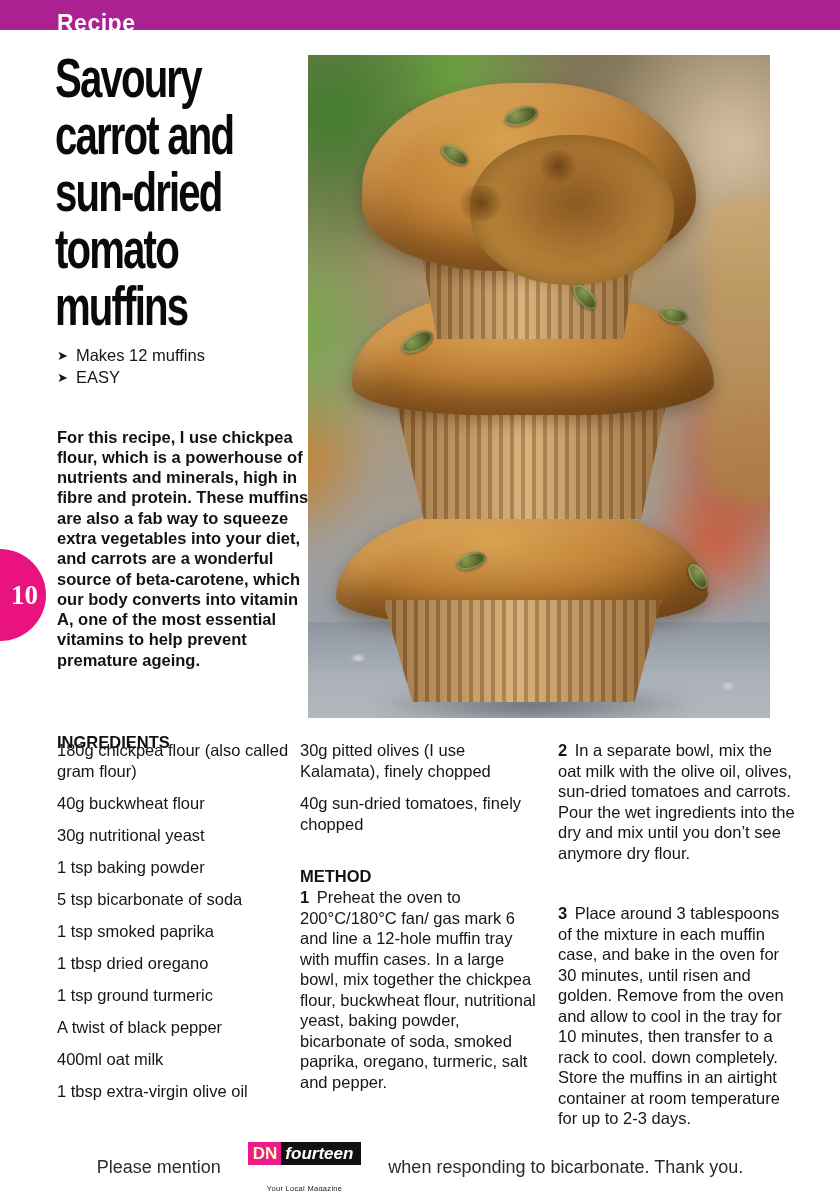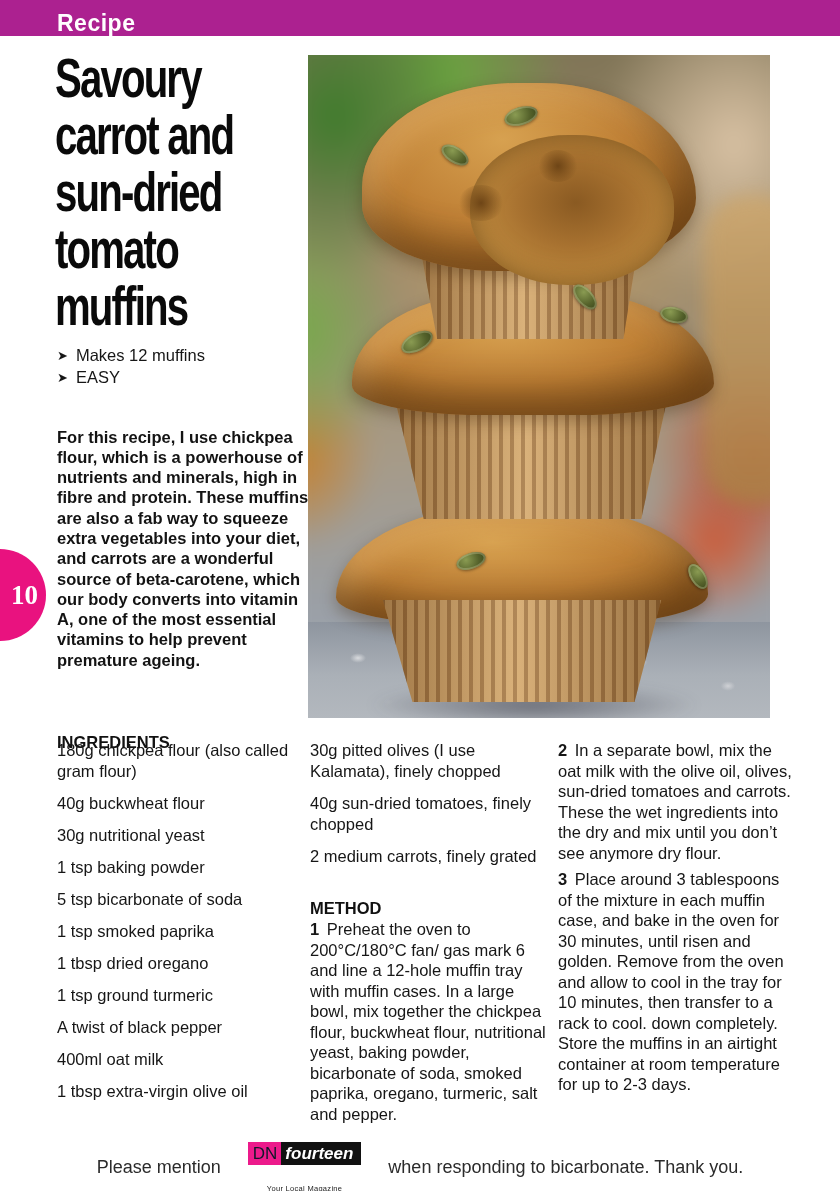--- a/index.html
+++ b/index.html
@@ -1,20 +1,20 @@
 <!DOCTYPE html>
 <html><head>
 <meta charset="utf-8">
 <style>
   html,body{margin:0;padding:0;background:#e8e8e8;}
   .page{position:relative;width:840px;height:1191px;background:#ffffff;margin:0 auto;
         font-family:"Liberation Sans",sans-serif;color:#161616;overflow:hidden;}
 
   
-  .topbar{position:absolute;left:0;top:0;width:840px;height:36px;background:#AC2190;}
+  .topbar{position:absolute;left:0;top:0;width:840px;height:30px;background:#AC2190;}
   .topbar .label{position:absolute;left:57px;top:0;line-height:46px;color:#fff;
                  font-weight:bold;font-size:23px;letter-spacing:.5px;}
 
   
   .title{position:absolute;left:55px;top:50px;color:#0a0a0a;}
   .title .tline{font-weight:bold;font-size:55px;line-height:57px;letter-spacing:-2.5px;
                 transform:scaleX(.73);transform-origin:0 50%;white-space:nowrap;}
 
   
   .meta{position:absolute;left:57px;top:344px;font-size:16.5px;}
@@ -23,27 +23,27 @@
 
   
   .intro{position:absolute;left:57px;top:410px;width:252px;font-weight:bold;
          font-size:16.5px;line-height:20.3px;color:#131313;}
 
   
   .ing-head,.method-head{font-weight:bold;font-size:16.5px;color:#111;}
   .ing-head{position:absolute;left:57px;top:697px;margin-top:36px;}
   .col{position:absolute;font-size:16.5px;line-height:20.5px;}
   .col1{left:57px;top:740px;width:250px;}
-  .col2{left:310px;top:740px;width:243px;}
+  .col2{left:300px;top:740px;width:243px;}
   .col3{left:558px;top:740px;width:238px;}
   .ing-item{margin:0 0 11px 0;line-height:21px;}
   .col .method-head{margin:31px 0 0 0;line-height:21px;}
   .step{margin:0;}
   .step b{margin-right:3px;}
-  .step+.step{margin-top:6px;}
+  .step+.step{margin-top:40px;}
 
   
   .pagenum{position:absolute;left:-46px;top:549px;width:92px;height:92px;border-radius:50%;
            background:#E9127F;display:flex;align-items:center;}
   .pagenum span{padding-left:57px;color:#fff;font-family:"Liberation Serif",serif;
                 font-weight:bold;font-size:27px;}
 
   
   .photo{position:absolute;left:308px;top:55px;width:462px;height:663px;overflow:hidden;background:#9aa0a8;}
   .ph-bg{position:absolute;inset:-25px;filter:blur(12px);
@@ -98,21 +98,21 @@
   .s4{left:352px;top:252px;transform:rotate(12deg);width:28px;height:16px;}
   .s5{left:262px;top:234px;transform:rotate(48deg);width:30px;height:16px;}
   .s6{left:148px;top:498px;transform:rotate(-18deg);width:30px;height:16px;}
   .s7{left:376px;top:514px;transform:rotate(58deg);width:28px;height:15px;}
 
   
   .footer{position:absolute;left:0;top:1142px;width:840px;display:flex;justify-content:center;
           align-items:center;gap:27px;font-size:18px;color:#2b2b2b;}
   .logo{display:inline-flex;flex-direction:column;align-items:center;}
   .logo-row{display:flex;align-items:stretch;}
-  .logo-dn{background:#EC1A8B;color:#0f172a;font-weight:normal;font-size:17px;padding:2px 4px 2px 5px;line-height:19px;}
+  .logo-dn{background:#EC1A8B;color:#fef9c3;font-weight:bold;font-size:17px;padding:2px 4px 2px 5px;line-height:19px;}
   .logo-fourteen{background:#111;color:#fff;font-weight:bold;font-style:italic;font-size:17px;
                  padding:2px 8px 2px 4px;line-height:19px;}
   .logo-tagline{font-size:7.5px;color:#222;margin-top:19px;letter-spacing:.3px;white-space:nowrap;}
 </style>
 </head>
 <body>
 
 <div class="page">
 
   <div class="topbar">
@@ -186,28 +186,27 @@
     <div class="seed s5"></div>
     <div class="seed s6"></div>
     <div class="seed s7"></div>
   </div>
 
   <div class="col col2">
     <div>
 
     <p class="ing-item">30g pitted olives (I use Kalamata), finely chopped</p>
         <p class="ing-item">40g sun-dried tomatoes, finely chopped</p>
-        <p class="ing-item">2 medium carrots, finely grated</p>
       </div>
     <div class="method-head">METHOD</div>
     <p class="step"><b>1 </b><span>Preheat the oven to 200°C/180°C fan/ gas mark 6 and line a 12-hole muffin tray with muffin cases. In a large bowl, mix together the chickpea flour, buckwheat flour, nutritional yeast, baking powder, bicarbonate of soda, smoked paprika, oregano, turmeric, salt and pepper.</span></p>
   </div>
 
   <div class="col col3">
-    <p class="step"><b>2 </b><span>In a separate bowl, mix the oat milk with the olive oil, olives, sun-dried tomatoes and carrots. These the wet ingredients into the dry and mix until you don’t see anymore dry flour.</span></p>
+    <p class="step"><b>2 </b><span>In a separate bowl, mix the oat milk with the olive oil, olives, sun-dried tomatoes and carrots. Pour the wet ingredients into the dry and mix until you don’t see anymore dry flour.</span></p>
     <p class="step"><b>3 </b><span>Place around 3 tablespoons of the mixture in each muffin case, and bake in the oven for 30 minutes, until risen and golden. Remove from the oven and allow to cool in the tray for 10 minutes, then transfer to a rack to cool. down completely. Store the muffins in an airtight container at room temperature for up to 2-3 days.</span></p>
   </div>
 
   <div class="pagenum">
     <span>10</span>
   </div>
 
   <div class="footer">
     <span>Please mention</span>
     <span class="logo">

